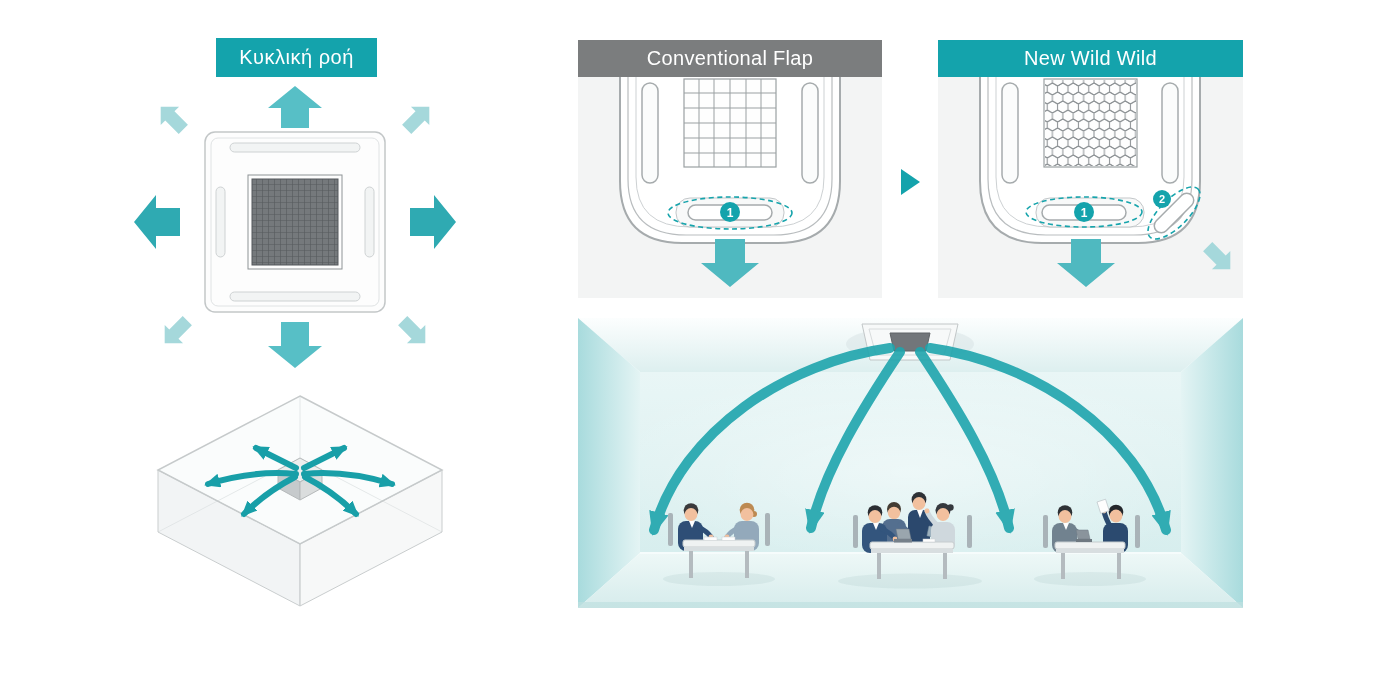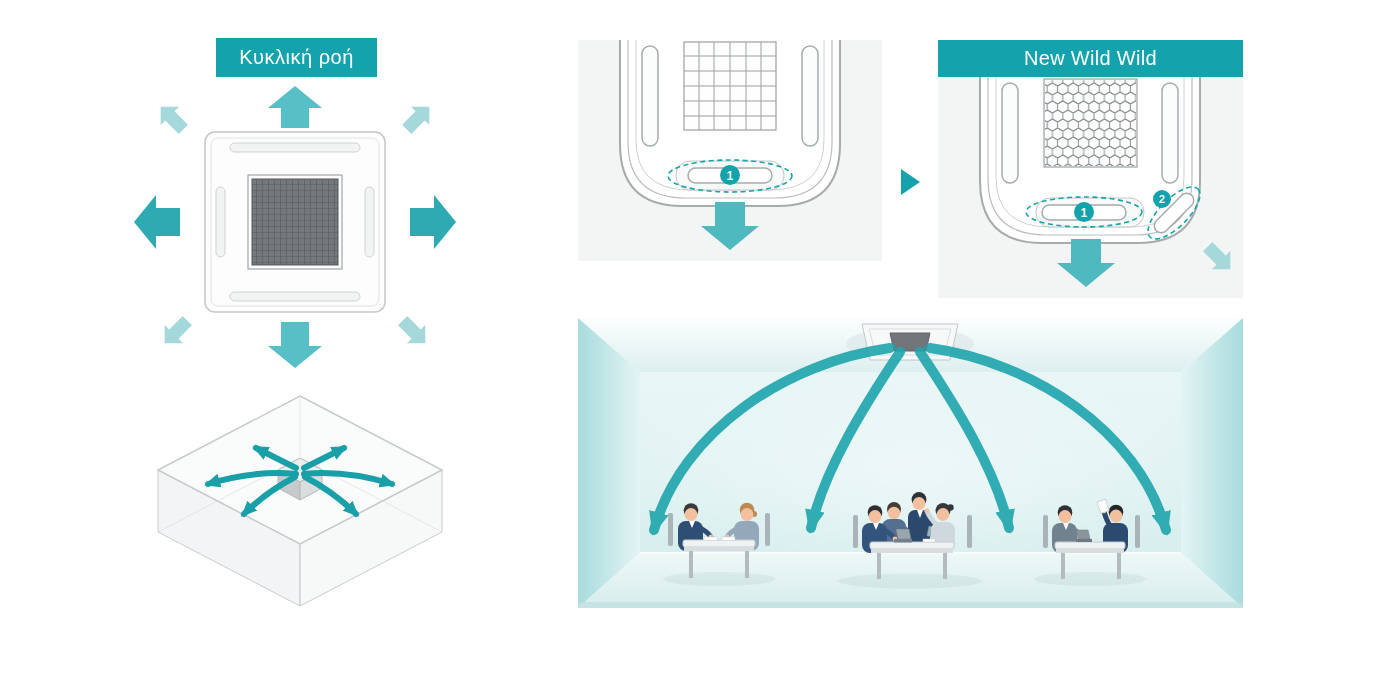--- a/index.html
+++ b/index.html
@@ -85,20 +85,21 @@
       <path d="M146,96 Q104,92 58,106" marker-end="url(#ah1)"></path>
       <path d="M154,96 Q196,92 242,106" marker-end="url(#ah1)"></path>
       <path d="M145,99 Q116,114 94,136" marker-end="url(#ah1)"></path>
       <path d="M155,99 Q184,114 206,136" marker-end="url(#ah1)"></path>
       <path d="M146,90 Q122,78 106,70" marker-end="url(#ah1)"></path>
       <path d="M154,90 Q178,78 194,70" marker-end="url(#ah1)"></path>
     </g>
   </svg>
 
   <div class="panel" style="left:578px;top:40px;width:304px">
+    <div class="panel-header header-gray">Conventional Flap</div>
     <div class="panel-body">
       <svg width="304" height="221" viewBox="0 0 304 221">
         <path d="M42,0 L42,104 Q42,166 104,166 L200,166 Q262,166 262,104 L262,0 Z" fill="#ffffff" stroke="none"></path>
         <path d="M42,0 L42,104 Q42,166 104,166 L200,166 Q262,166 262,104 L262,0" fill="none" stroke="#a6abad" stroke-width="2"></path>
         <path d="M50,0 L50,102 Q50,158 108,158 L196,158 Q254,158 254,102 L254,0" fill="none" stroke="#b9bdbf" stroke-width="1.2"></path>
         <path d="M58,0 L58,100 Q58,150 112,150 L192,150 Q246,150 246,100 L246,0" fill="none" stroke="#cdd1d3" stroke-width="1"></path>
         <rect x="64" y="6" width="16" height="100" rx="8" fill="#fbfcfc" stroke="#a6abad" stroke-width="1.5"></rect>
         <rect x="224" y="6" width="16" height="100" rx="8" fill="#fbfcfc" stroke="#a6abad" stroke-width="1.5"></rect>
         <g stroke="#9aa0a2" stroke-width="1">
           <rect x="106" y="2" width="92" height="88" fill="#fefefe" stroke-width="1.2"></rect>

